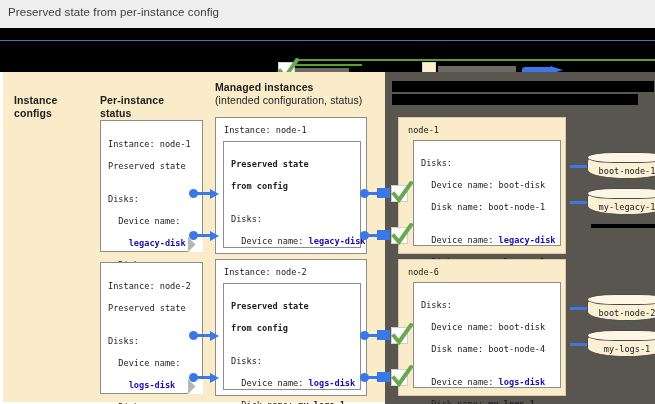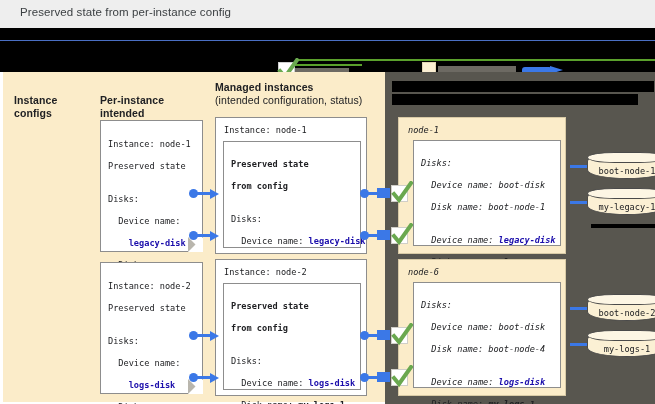--- a/index.html
+++ b/index.html
@@ -10,21 +10,21 @@
     overflow: hidden;
   }
   #root { position: relative; width: 655px; height: 404px; }
 
   
   .caption-bar {
     position: absolute; left: 0; top: 0; width: 655px; height: 28px;
     background: #eeeeee;
   }
   .caption-text {
-    position: absolute; left: 20px; top: 6px;
+    position: absolute; left: 8px; top: 6px;
     font-size: 11.5px; color: #3c4043; letter-spacing: .1px;
   }
 
   
   .banner {
     position: absolute; left: 0; top: 28px; width: 655px; height: 44px;
     background: #000000; overflow: hidden;
   }
   .banner-thinline {
     position: absolute; left: 0; top: 12px; width: 655px; height: 1px;
@@ -129,21 +129,20 @@
     font-family: "DejaVu Sans Mono", monospace;
     font-size: 8.6px; line-height: 11px; color: #202124;
     white-space: pre; padding: 6px 6px 0 7px;
   }
 
   .nodecard {
     position: absolute; background: #fbecc9; border: 1px solid #d8caa6;
     font-family: "DejaVu Sans Mono", monospace;
     font-size: 8.6px; line-height: 11px; color: #202124;
     white-space: pre;
-    font-style: italic;
   }
   .nodecard .title { position: absolute; left: 9px; top: 7px; }
 
   .b  { font-weight: bold; }
   .blue { color: #1a0dab; font-weight: bold; margin-top: 36px; }
   .mag  { color: #a817c0; font-weight: bold; }
 
   
   .dot {
     position: absolute; width: 9px; height: 9px; border-radius: 50%;
@@ -218,21 +217,21 @@
   <div class="stage">
     <div class="panel-cream"></div>
     <div class="panel-dark"></div>
 
     <div class="col-head" style="left:14px; top:22px;">
       <div>Instance</div>
       <div>configs</div>
     </div>
     <div class="col-head" style="left:100px; top:22px;">
       <div>Per-instance</div>
-      <div>intended</div>
+      <div>status</div>
     </div>
     <div class="col-head" style="left:215px; top:9px;">
       <div>Managed instances</div>
       <div class="normal">(intended configuration, status)</div>
     </div>
 
     <div class="redact-bar" style="left:392px; top:9px; width:262px; height:11px;"></div>
     <div class="redact-bar" style="left:392px; top:22px; width:246px; height:11px;"></div>
 
 

